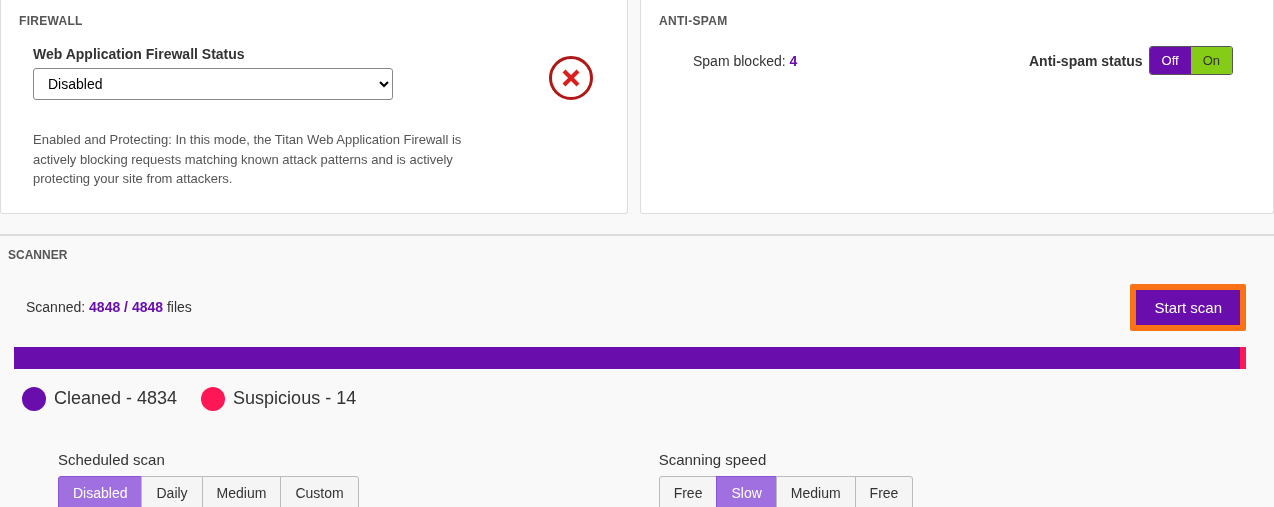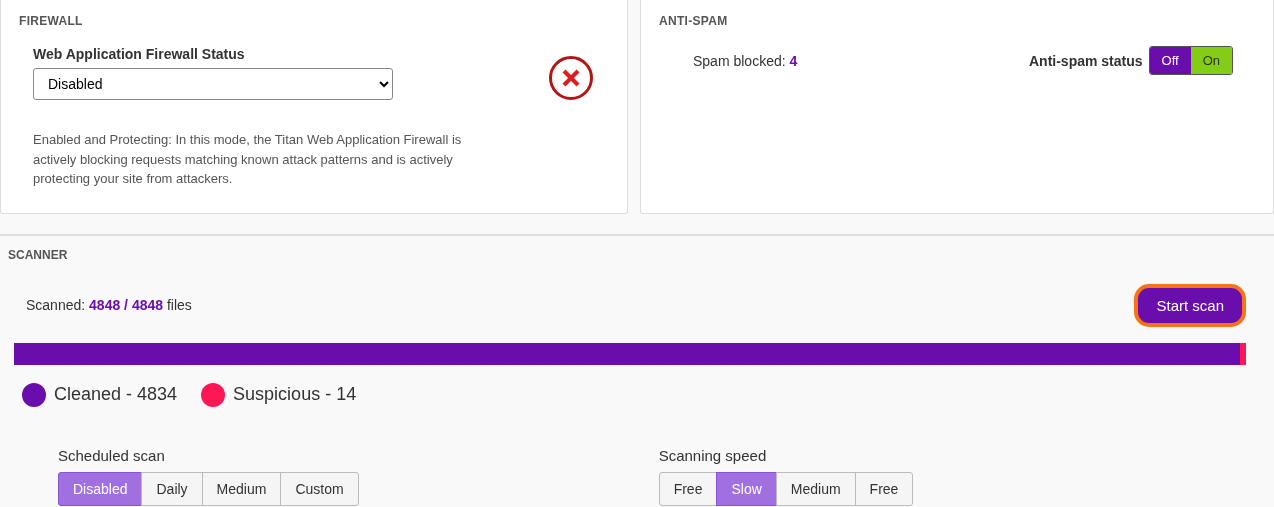--- a/index.html
+++ b/index.html
@@ -115,22 +115,22 @@
     display: flex;
     justify-content: space-between;
     align-items: center;
     padding: 0 10px 0 18px;
   }
   .scanned-text { font-size: 14px; }
   .scanned-text .num { color: #6a0dad; font-weight: 600; }
   .btn-primary {
     background: #6a0dad;
     color: #fff;
-    border: 4px solid #f97316;
-    border-radius: 15px;
+    border: 6px solid #f97316;
+    border-radius: 2px;
     padding: 9px 18px;
     font-size: 15px;
     cursor: pointer;
     margin-left: 32px;
   }
   .progress-bar {
     height: 22px;
     background: #6a0dad;
     border-radius: 0;
     margin: 16px 10px 18px 6px;

